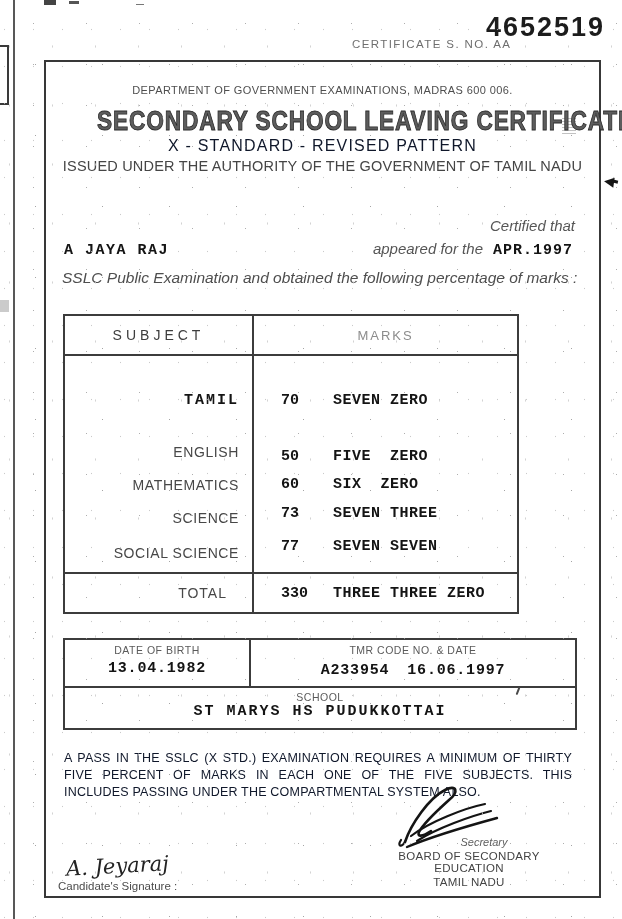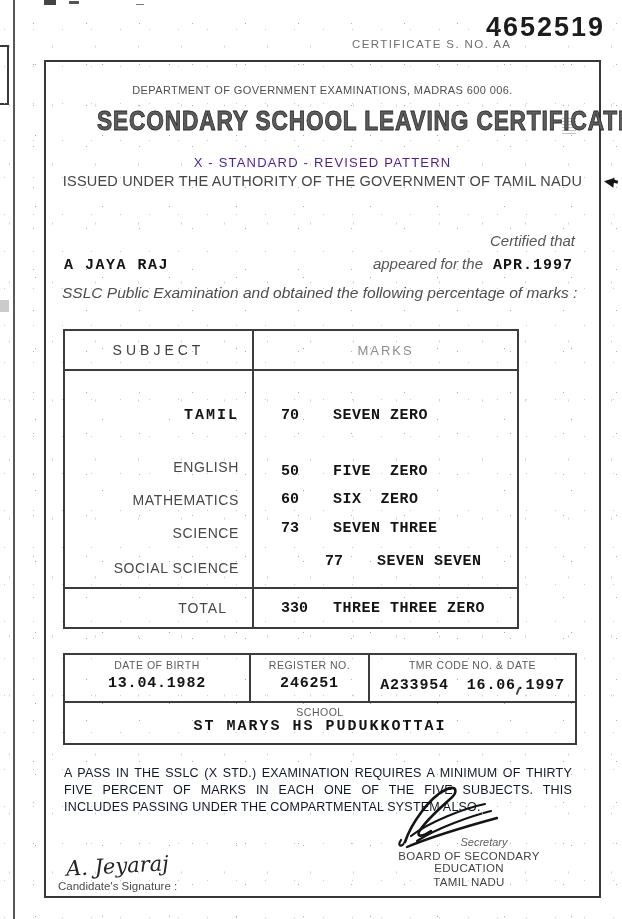--- a/index.html
+++ b/index.html
@@ -41,21 +41,21 @@
 
   
   .cert-box{position:absolute;left:44px;top:60px;width:557px;height:838px;
     border:2px solid #383838;box-sizing:border-box;}
 
   .dept-line{margin-top:22px;text-align:center;font-size:11px;letter-spacing:.4px;color:#4e4e4e;}
   .title-line{margin-top:10px;text-align:center;white-space:nowrap;}
   .title-line span{display:inline-block;transform:scaleX(.84);transform-origin:center;
     font-size:27px;font-weight:bold;letter-spacing:1px;color:#5d5d5d;
     -webkit-text-stroke:.9px #2c2c2c;}
-  .subtitle-line{margin-top:18px;text-align:center;font-size:13px;letter-spacing:1.2px;color:#4c1d95;}
+  .subtitle-line{margin-top:0;text-align:center;font-size:16px;letter-spacing:1.2px;color:#0f172a;}
   .authority-line{margin-top:3px;text-align:center;font-size:14.5px;letter-spacing:.2px;color:#454545;}
 
   .certified-line{margin-top:43px;text-align:right;padding-right:24px;
     font-style:italic;font-size:15px;color:#555;}
   .name-row{margin-top:6px;display:flex;justify-content:space-between;align-items:baseline;
     padding:0 26px 0 18px;}
   .typed{font-family:"Liberation Mono","DejaVu Sans Mono",monospace;font-weight:bold;color:#141414;}
   .candidate-name{font-size:15px;letter-spacing:1.5px;}
   .appeared-group{display:flex;align-items:baseline;gap:10px;}
   .appeared-text{font-style:italic;font-size:15px;color:#555;}
@@ -73,21 +73,21 @@
     font-size:14px;letter-spacing:4px;color:#3d3d3d;}
   .mhead .marks-col{justify-content:center;padding-left:0;font-size:13px;letter-spacing:2px;color:#8c8c8c;}
   .brow .subj-col{display:flex;align-items:center;justify-content:flex-end;padding-right:13px;
     font-size:14px;letter-spacing:.6px;color:#474747;}
   .brow .subj-col .typed{font-size:15px;letter-spacing:2px;}
   .score{display:inline-block;width:52px;font-size:15px;}
   .words{font-size:15px;letter-spacing:.5px;white-space:pre;}
   .r0{height:62px;} .r0 .subj-col,.r0 .marks-col{align-items:flex-end;padding-bottom:9px;}
   .r1{height:50px;} .r1 .subj-col{align-items:flex-end;padding-bottom:8px;}
                     .r1 .marks-col{align-items:flex-end;padding-bottom:3px;}
-  .r2{height:33px;justify-content:flex-end;} .r3{height:33px;} .r4{height:38px;gap:44px;}
+  .r2{height:33px;justify-content:flex-end;} .r3{height:33px;} .r4{height:38px;}
   .r3 .marks-col{transform:translateY(-4px);}
   .r4 .marks-col{transform:translateY(-7px);}
   .mtotal{height:38px;border-top:2px solid #3c3c3c;}
   .mtotal .subj-col{display:flex;align-items:center;justify-content:flex-end;padding-right:25px;
     font-size:14px;letter-spacing:1px;color:#474747;}
 
   
   .dtable{margin:24px 0 0 17px;width:514px;border:2px solid #3c3c3c;box-sizing:border-box;}
   .drow{display:flex;border-bottom:2px solid #3c3c3c;}
   .dcell{box-sizing:border-box;text-align:center;padding-top:4px;padding-bottom:7px;}
@@ -206,24 +206,20 @@
           <span class="typed words">THREE THREE ZERO</span>
         </div>
       </div>
     </div>
 
     <div class="dtable">
       <div class="drow">
         <div class="dcell dc1">
           <div class="dlabel">DATE OF BIRTH</div>
           <div class="dvalue typed">13.04.1982</div>
-        </div>
-        <div class="dcell dc2">
-          <div class="dlabel">REGISTER NO.</div>
-          <div class="dvalue typed">246251</div>
         </div>
         <div class="dcell dc3">
           <div class="dlabel">TMR CODE NO. &amp; DATE</div>
           <div class="dvalue">
             <span class="typed">A233954</span><span class="tmr-gap"></span><span class="typed">16.06.1997</span>
           </div>
         </div>
       </div>
       <div class="school-sec">
         <div class="dlabel">SCHOOL</div>

